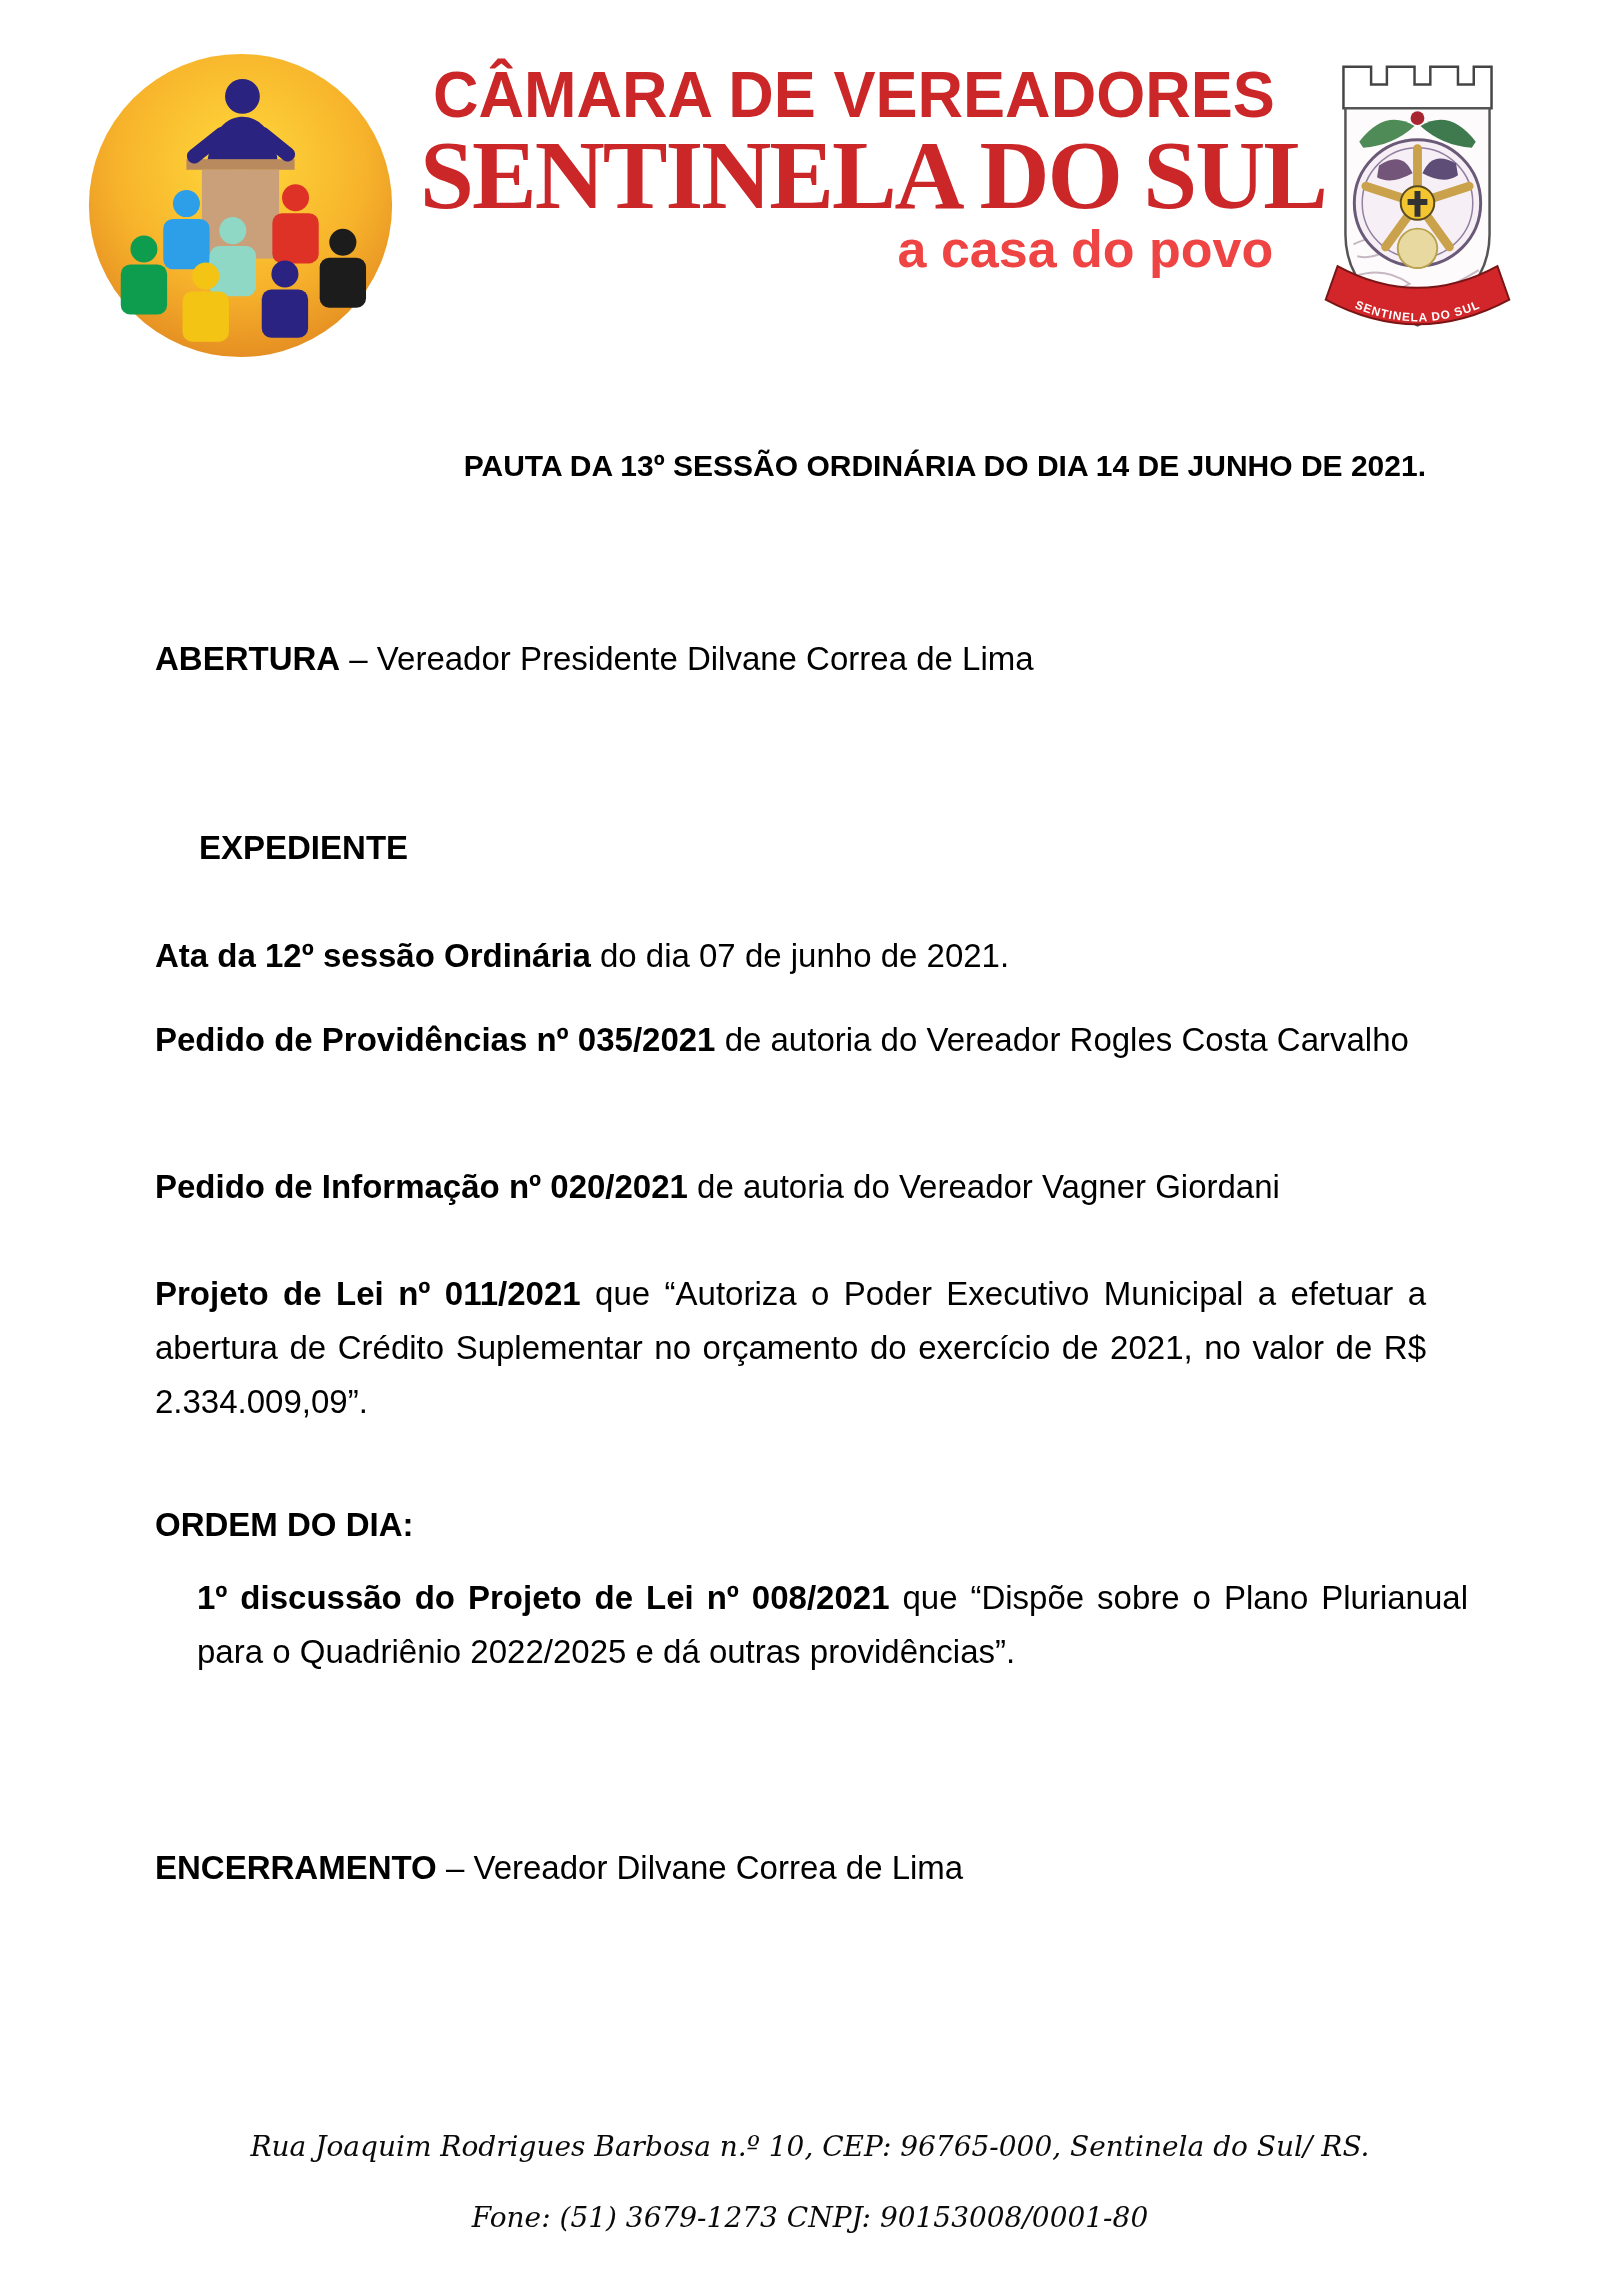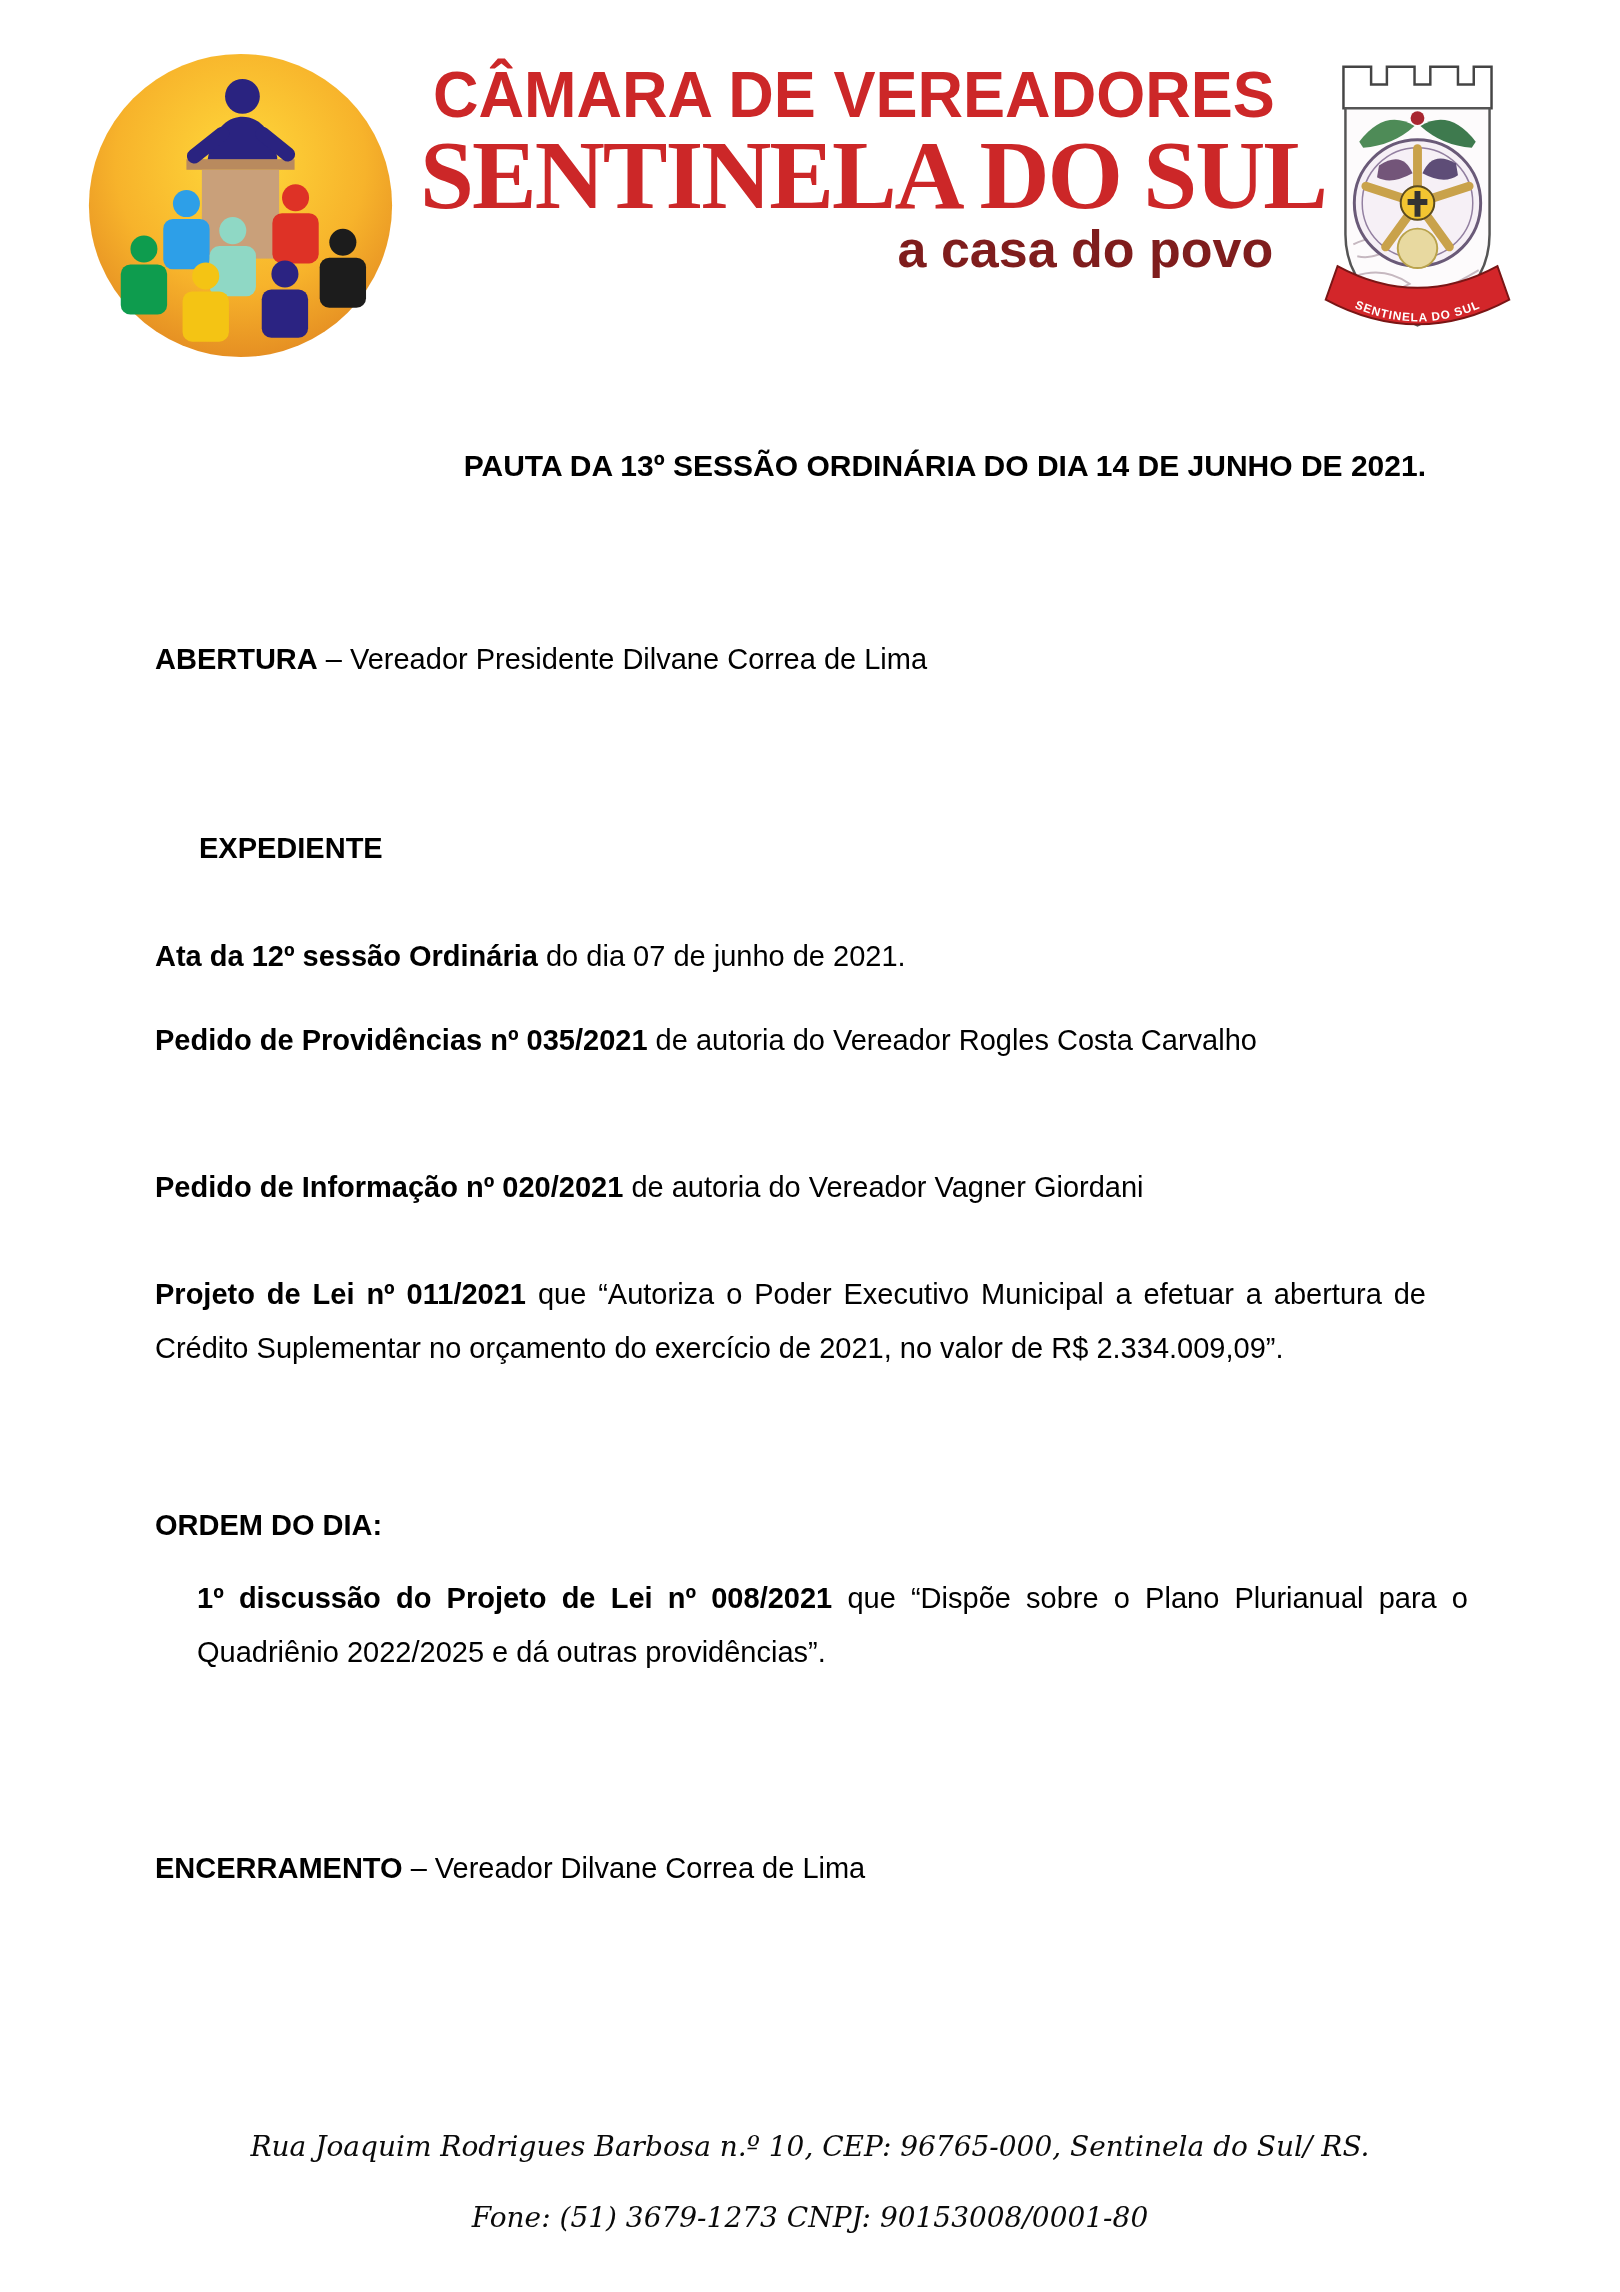--- a/index.html
+++ b/index.html
@@ -20,34 +20,34 @@
     text-align:center; line-height:63px; letter-spacing:0px;
     transform:scaleX(0.97); transform-origin:center top; white-space:nowrap;
   }
   .org-line2 {
     font-family:"Liberation Serif", serif;
     font-size:97px; font-weight:bold; color:#cc2728;
     text-align:center; line-height:96px; letter-spacing:-2px;
     white-space:nowrap; margin-top:2px;
   }
   .org-line3 {
-    font-size:52px; font-weight:bold; color:#7f1d1d;
+    font-size:52px; font-weight:bold; color:#ef4444;
     text-align:right; line-height:51px; padding-right:9.8px; white-space:nowrap;
   }
   .crest-svg { position:absolute; left:1315px; top:47px; width:204px; height:306px; }
 
   
   .doc-title {
     position:absolute; left:155px; top:439px; width:1271px;
     text-align:right; font-size:30px; font-weight:bold; line-height:54px;
     white-space:nowrap;
   }
   .para {
     position:absolute; left:155px; width:1271px;
-    font-size:29px; line-height:54px;
+    font-size:33px; line-height:54px;
   }
   .para b { font-weight:bold; }
   .justify { text-align:justify; }
   .p-abertura      { top:632px; }
   .p-expediente    { top:821px; font-weight:bold;margin-left:44px; }
   .p-ata           { top:929px; }
   .p-providencias  { top:1013px; }
   .p-informacao    { top:1160px; }
   .p-projeto       { top:1267px; }
   .p-ordem         { top:1498px; font-weight:bold; }

